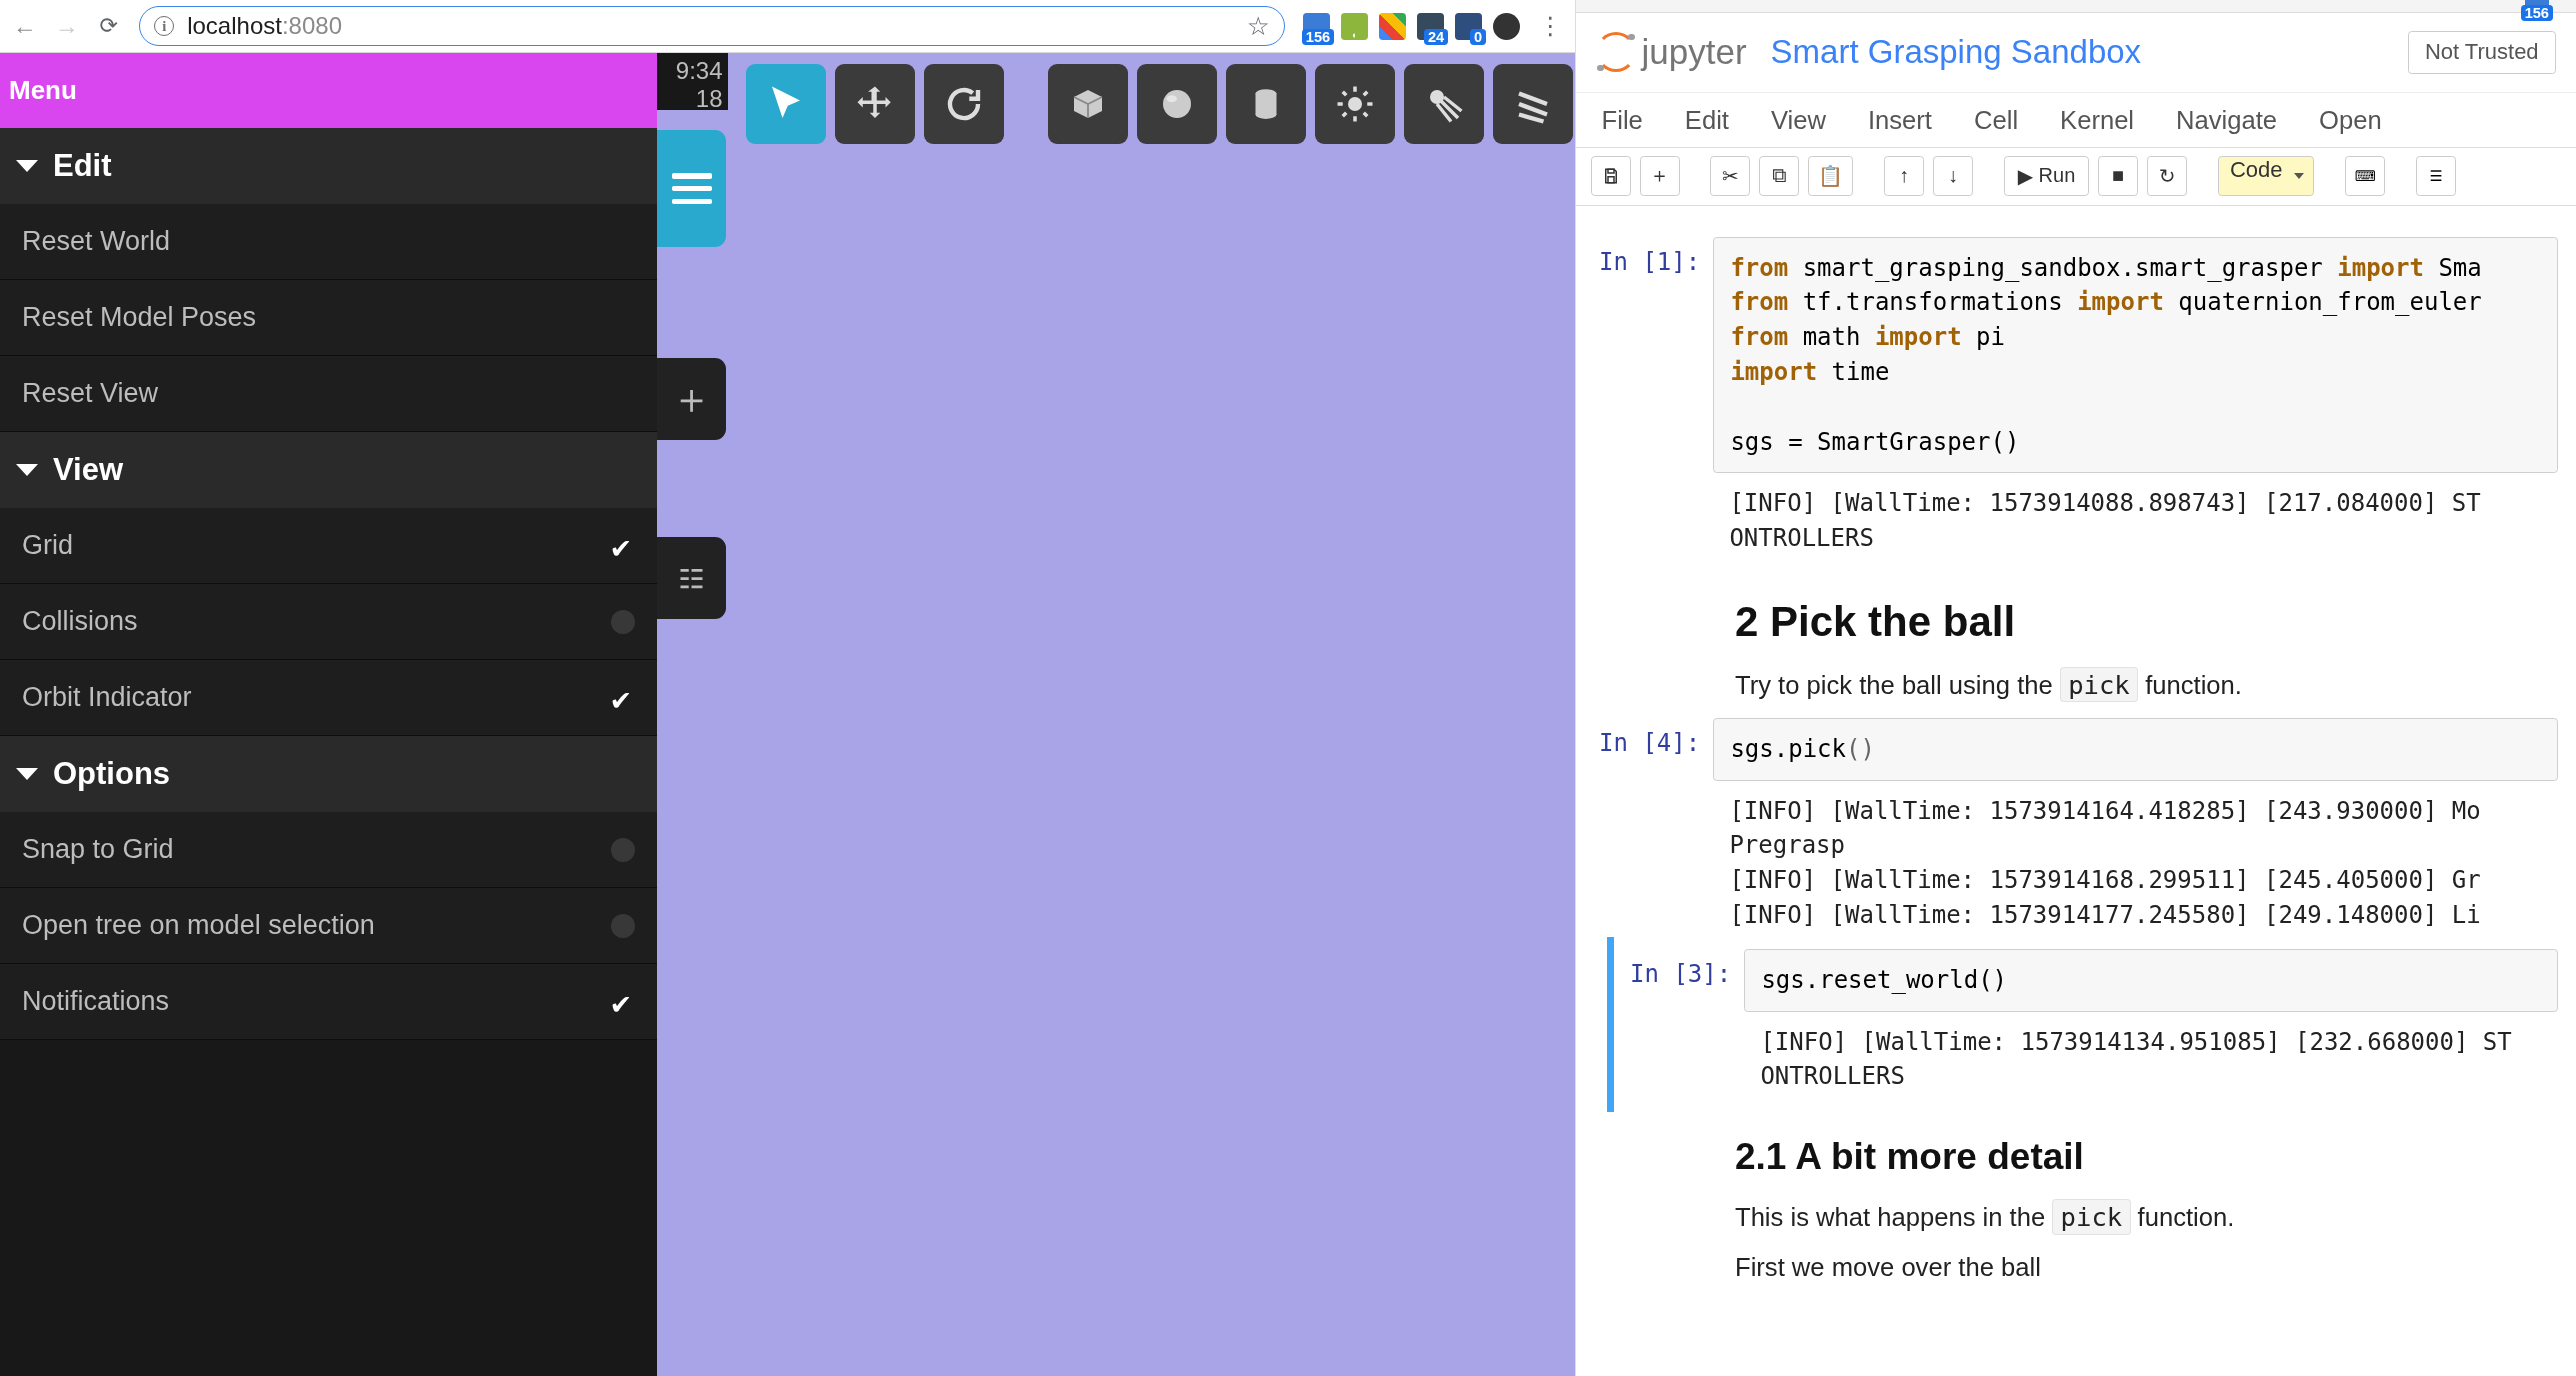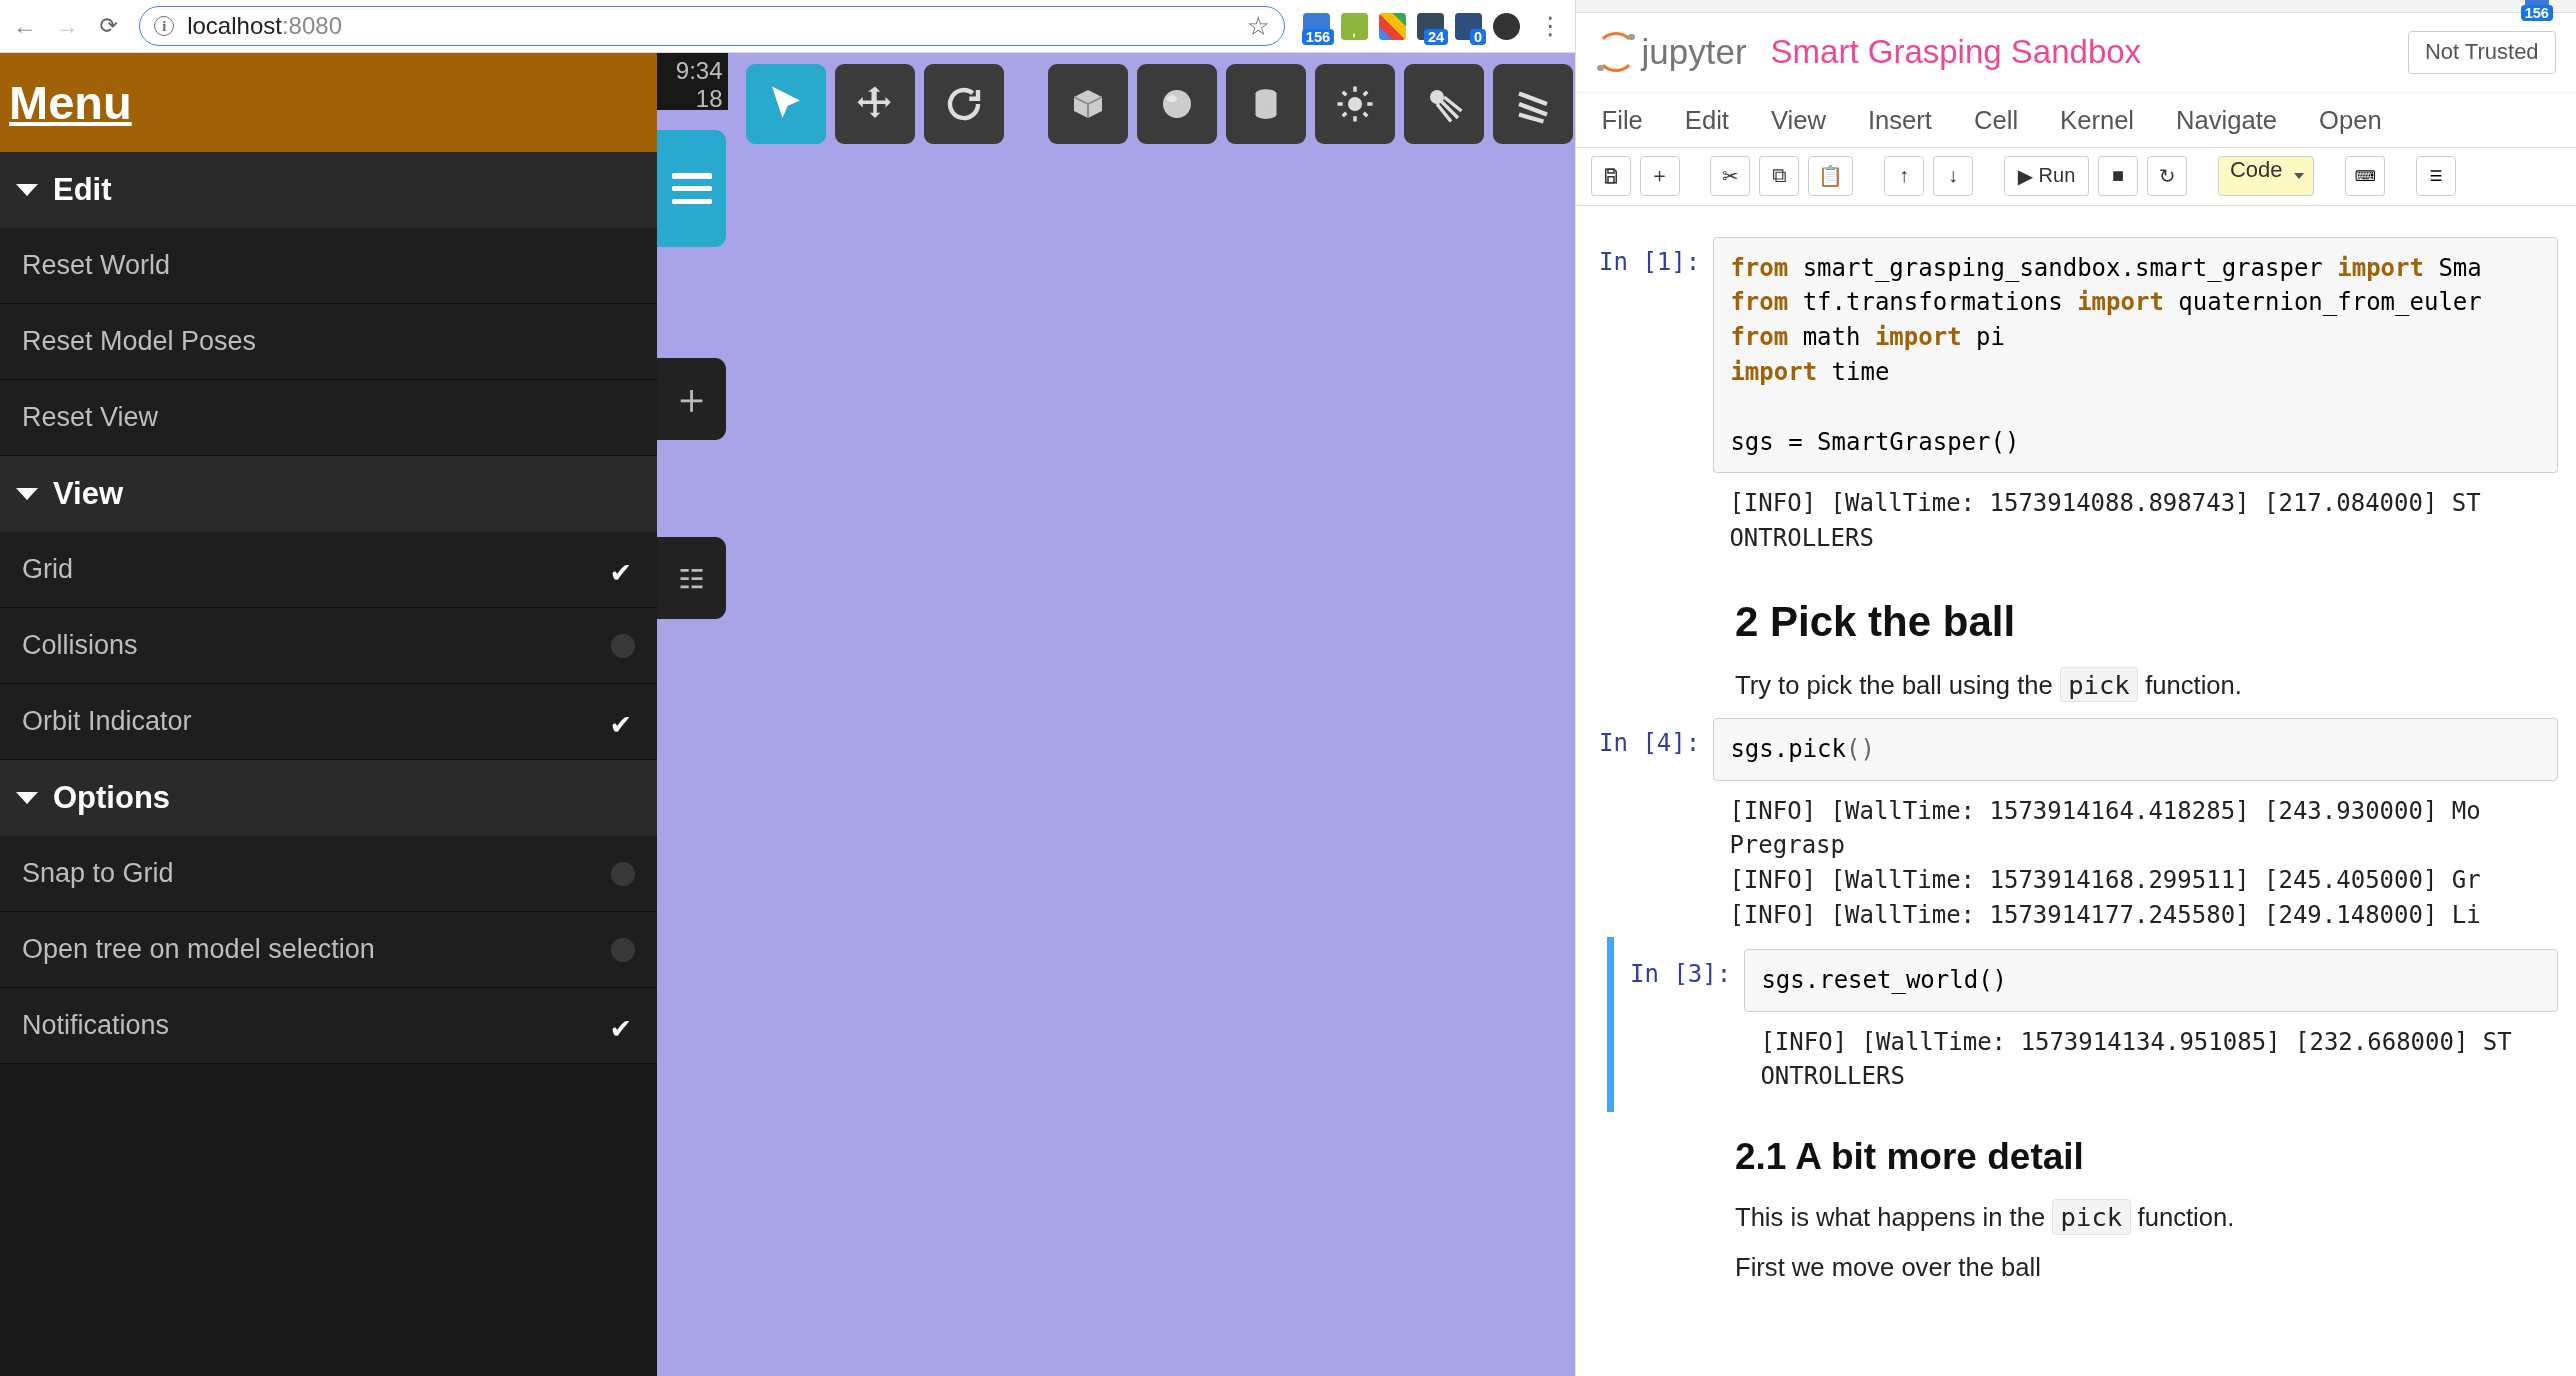--- a/index.html
+++ b/index.html
@@ -36,21 +36,21 @@
 .ext-circle { width:27px; height:27px; border-radius:50%; background:#333; }
 .kebab { width:24px; font-size:24px; color:#5f6368; display:flex; align-items:center; justify-content:center; }
 
 .left-body { flex:1; display:flex; position:relative; background:#a9a4e7; }
 
 
 .side-menu {
   width: 657px; background:#181818; color:#fff; height:100%;
   font-size: 27px; overflow:hidden;
 }
-.menu-title { font-size:47px; font-weight:700; padding:22px 16.4px 22px 9px; background:#a16207;text-decoration:underline; }
+.menu-title { font-size:26px; font-weight:700; padding:22px 16.4px 22px 9px; background:#d946ef; }
 .section-head {
   display:flex; align-items:center; gap:14.6px; padding:20px 16.4px;
   background:#2a2a2a; font-size:31px; font-weight:700;
 }
 .chev { width:0; height:0; border-left:11px solid transparent; border-right:11px solid transparent; border-top:12.8px solid #fff; }
 .menu-item {
   display:flex; align-items:center; justify-content:space-between;
   padding:22px 22px; color:#bdbdbd; border-bottom:0.9px solid #0d0d0d; background:#1e1e1e;
   font-size:27px;
 }
@@ -129,21 +129,21 @@
 
 
 .right-window { flex:1; height:100%; background:#fff; display:flex; flex-direction:column; }
 .jup-header {
   height:79px; display:flex; align-items:center; padding:0 20px; gap:24px;
 }
 .jup-logo { display:flex; align-items:center; gap:5.5px; color:#757575; font-size:35px; font-weight:400;}
 .jup-logo .orbit { width:40px; height:40px; border:3.7px solid transparent; border-top-color:#f37626; border-bottom-color:#f37626; border-radius:50%; position:relative;}
 .jup-logo .orbit::before,.jup-logo .orbit::after{content:"";position:absolute;width:6.4px;height:6.4px;border-radius:50%;background:#9e9e9e;}
 .jup-logo .orbit::before{top:-1.8px;right:-1.8px;} .jup-logo .orbit::after{bottom:-1.8px;left:-1.8px;}
-.nb-title { font-size:33px; color:#ec4899;}
+.nb-title { font-size:33px; color:#3b82f6;}
 .trust-btn { margin-left:auto; padding:7.3px 16.4px; border:0.9px solid #ccc; border-radius:3.7px; font-size:22px; color:#555;}
 .jup-menus {
   display:flex; gap:42px; padding:12.8px 25.6px; font-size:25.6px; color:#555;
   border-top:0.9px solid #eee;
 }
 .jup-toolbar {
   display:flex; align-items:center; gap:9px; padding:7.3px 14.6px 9px; border-top:0.9px solid #dedede; border-bottom:0.9px solid #dedede;
 }
 .jt-btn {
   min-width:40px; height:40px; border:0.9px solid #ccc; border-radius:3.7px; background:#fff;

